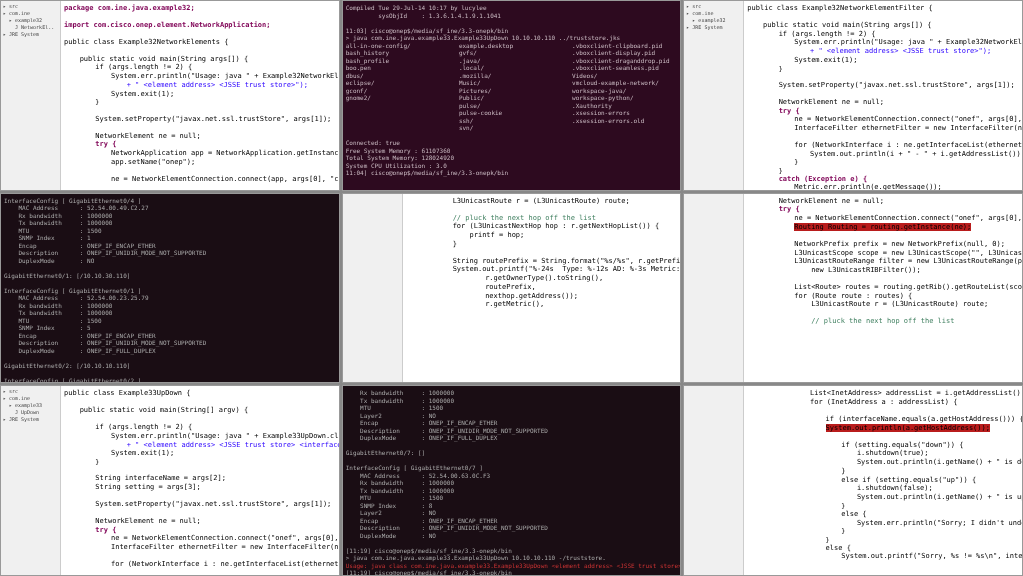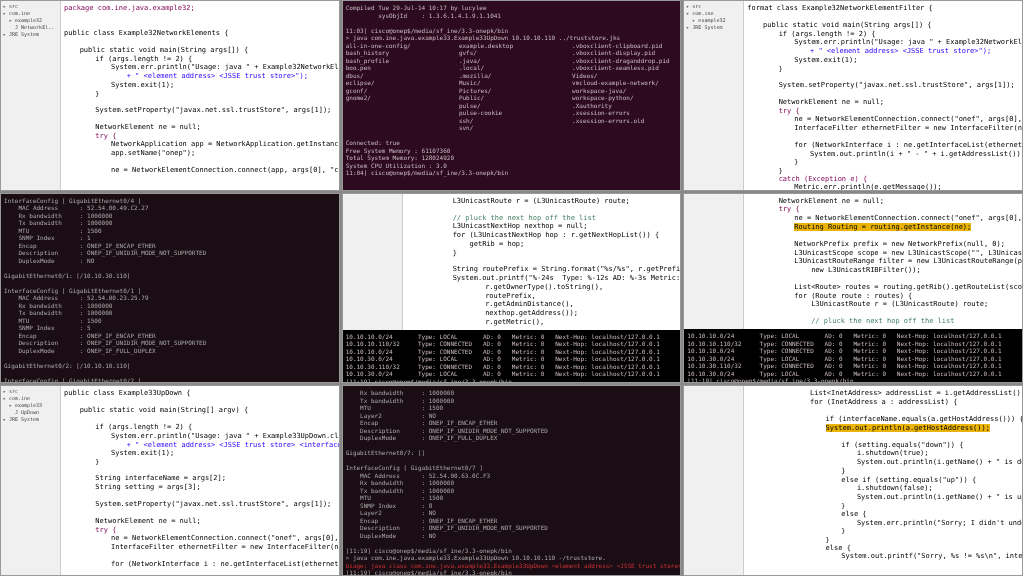--- a/index.html
+++ b/index.html
@@ -1,47 +1,48 @@
 <!DOCTYPE html>
 <html><head>
 <meta charset="utf-8">
 <style>
 *{margin:0;padding:0;box-sizing:border-box;font-family:Menlo,Monaco,Consolas,monospace;font-size:7px;line-height:1.25}
 body{width:1023px;height:576px;background:#888;display:grid;grid-template-columns:repeat(3,1fr);grid-template-rows:repeat(3,1fr);gap:2px}
 .tile{background:#fff;overflow:hidden;position:relative;border:1px solid #999}
 .tile.dark{background:#2d0a1f}
-.tile.split{display:flex;flex-direction:column}
+.tile.split{display:flex;flex-direction:row}
 .ide{display:flex;height:100%}
 .ide-side{width:60px;background:#f0f0f0;border-right:1px solid #ccc;padding:2px;font-size:5px;color:#555}
 .ide-main{flex:1;background:#fff;padding:3px;overflow:hidden}
 .term{background:#2d0a1f;color:#c8b8c0;padding:3px;height:100%;overflow:hidden}
 .term-line{white-space:pre;font-size:6px}
 .term-info{background:#1a0d14;color:#aaa;padding:3px;height:100%;overflow:hidden}
 .term-route{background:#000;color:#c8b8c0;padding:3px;overflow:hidden}
 .code-line{white-space:pre;font-size:6.5px}
-.kw{color:#7f0055;font-weight:normal}
+.kw{color:#7f0055;font-weight:bold}
 .str{color:#2a00ff}
 .cmt{color:#3f7f5f}
-.hl{background:#eab308}
+.hl{background:#b91c1c}
 .ide-tree{font-size:5px;color:#444;line-height:1.4}
 .term-cols{display:flex;gap:8px}
 .term-col{flex:1}
 .err{color:#cc3333}
 </style>
 </head>
 <body>
 
 <div class="tile">
   <div class="ide">
     <div class="ide-side">
       <div class="ide-tree">▸ src<br>▸ com.ine<br>&nbsp;&nbsp;▸ example32<br>&nbsp;&nbsp;&nbsp;&nbsp;J NetworkEl..<br>▸ JRE System</div>
     </div>
     <div class="ide-main">
       <div class="code-line"><span class="kw">package com.ine.java.example32;</span></div>
       <div class="code-line">&nbsp;</div>
+      <div class="code-line"><span class="kw">import com.cisco.onep.element.NetworkApplication;</span></div>
       <div class="code-line">&nbsp;</div>
       <div class="code-line"><span>public class Example32NetworkElements {</span></div>
       <div class="code-line">&nbsp;</div>
       <div class="code-line">    <span>public static void main(String args[]) {</span></div>
       <div class="code-line">        <span>if (args.length != 2) {</span></div>
       <div class="code-line">            <span>System.err.println("Usage: java " + Example32NetworkElements.class</span></div>
       <div class="code-line">                <span class="str">+ " &lt;element address&gt; &lt;JSSE trust store&gt;");</span></div>
       <div class="code-line">            <span>System.exit(1);</span></div>
       <div class="code-line">        }</div>
       <div class="code-line">&nbsp;</div>
@@ -113,21 +114,21 @@
     <div class="term-line">11:04] cisco@onep$/media/sf_ine/3.3-onepk/bin</div>
   </div>
 </div>
 
 <div class="tile">
   <div class="ide">
     <div class="ide-side">
       <div class="ide-tree">▸ src<br>▸ com.ine<br>&nbsp;&nbsp;▸ example32<br>▸ JRE System</div>
     </div>
     <div class="ide-main">
-      <div class="code-line"><span>format class Example32NetworkElementFilter {</span></div>
+      <div class="code-line"><span>public class Example32NetworkElementFilter {</span></div>
       <div class="code-line">&nbsp;</div>
       <div class="code-line">    <span>public static void main(String args[]) {</span></div>
       <div class="code-line">        <span>if (args.length != 2) {</span></div>
       <div class="code-line">            <span>System.err.println("Usage: java " + Example32NetworkElementFilter.class</span></div>
       <div class="code-line">                <span class="str">+ " &lt;element address&gt; &lt;JSSE trust store&gt;");</span></div>
       <div class="code-line">            <span>System.exit(1);</span></div>
       <div class="code-line">        }</div>
       <div class="code-line">&nbsp;</div>
       <div class="code-line">        <span>System.setProperty("javax.net.ssl.trustStore", args[1]);</span></div>
       <div class="code-line">&nbsp;</div>
@@ -181,30 +182,28 @@
   </div>
 </div>
 
 <div class="tile split">
   <div class="ide" style="flex:1.6">
     <div class="ide-side"></div>
     <div class="ide-main">
       <div class="code-line">            <span>L3UnicastRoute r = (L3UnicastRoute) route;</span></div>
       <div class="code-line">&nbsp;</div>
       <div class="code-line">            <span class="cmt">// pluck the next hop off the list</span></div>
-      <div class="code-line">            <span>L3UnicastNextHop nexthop = null;</span></div>
       <div class="code-line">            <span>for (L3UnicastNextHop hop : r.getNextHopList()) {</span></div>
-      <div class="code-line">            <span>    getRib = hop;</span></div>
+      <div class="code-line">            <span>    printf = hop;</span></div>
       <div class="code-line">            <span>}</span></div>
       <div class="code-line">&nbsp;</div>
       <div class="code-line">            <span>String routePrefix = String.format("%s/%s", r.getPrefix().getAddress(), r.getPrefix().getPrefixLen</span></div>
       <div class="code-line">            <span>System.out.printf("%-24s  Type: %-12s AD: %-3s Metric: %-3s Next-Hop: %-20s\n",</span></div>
       <div class="code-line">                <span>    r.getOwnerType().toString(),</span></div>
       <div class="code-line">                <span>    routePrefix,</span></div>
-      <div class="code-line">                <span>    r.getAdminDistance(),</span></div>
       <div class="code-line">                <span>    nexthop.getAddress());</span></div>
       <div class="code-line">                <span>    r.getMetric(),</span></div>
     </div>
   </div>
   <div class="term-route" style="flex:1">
     <div id="t5routes">
         <div class="term-line">10.10.10.0/24       Type: LOCAL       AD: 0   Metric: 0   Next-Hop: localhost/127.0.0.1</div>
         <div class="term-line">10.10.10.110/32     Type: CONNECTED   AD: 0   Metric: 0   Next-Hop: localhost/127.0.0.1</div>
         <div class="term-line">10.10.10.0/24       Type: CONNECTED   AD: 0   Metric: 0   Next-Hop: localhost/127.0.0.1</div>
         <div class="term-line">10.10.30.0/24       Type: LOCAL       AD: 0   Metric: 0   Next-Hop: localhost/127.0.0.1</div>

